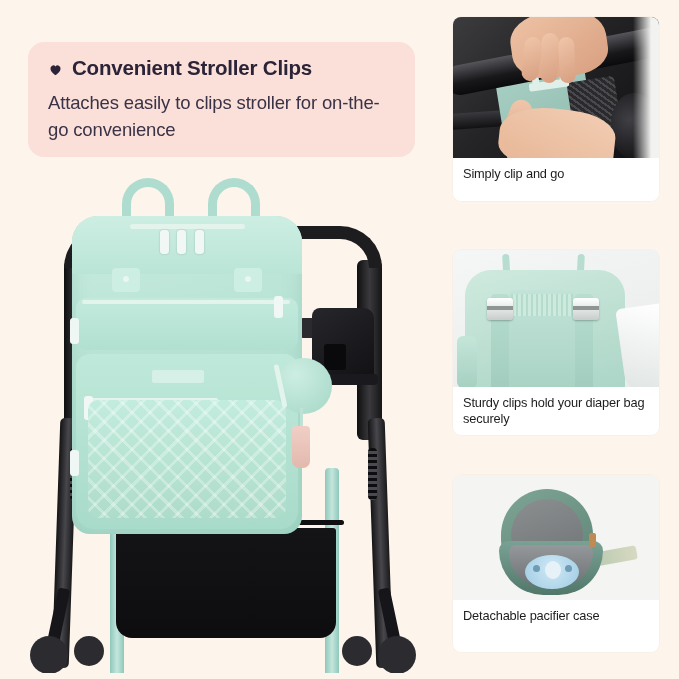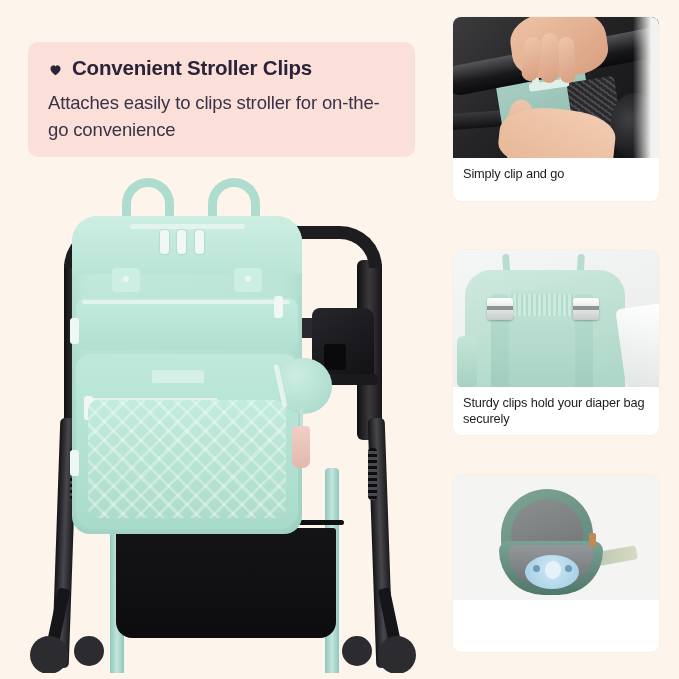--- a/index.html
+++ b/index.html
@@ -9,21 +9,21 @@
     font-family:"Liberation Sans", sans-serif;
     overflow:hidden;
     position:relative;
   }
 
   
   #left-column { position:absolute; left:0; top:0; width:445px; height:679px; }
 
   #feature-callout {
     position:absolute; left:28px; top:42px; width:387px; height:115px;
-    background:#fae0d8; border-radius:10px;
+    background:#fae0d8; border-radius:16px;
     padding:14px 20px 0 20px;
   }
   #callout-heading-row { display:flex; align-items:baseline; gap:9px; }
   #heart-icon { width:15px; height:15px; flex:0 0 auto; position:relative; top:2px; }
   #callout-title {
     font-size:20.5px; font-weight:bold; color:#2b2337; letter-spacing:-0.2px;
     white-space:nowrap;
   }
   #callout-subtitle {
     margin-top:9px; font-size:18.5px; color:#3a3247; line-height:1.48;
@@ -407,14 +407,15 @@
       <div class="p3-lid-inner"></div>
       <div class="p3-strap"></div>
       <div class="p3-base"></div>
       <div class="p3-inner-lip"></div>
       <div class="p3-pacifier"></div>
       <div class="p3-pac-hole-l"></div>
       <div class="p3-pac-hole-r"></div>
       <div class="p3-pac-nipple"></div>
       <div class="p3-zip-pull"></div>
     </div>
+    <div class="card-caption">Detachable pacifier case</div>
   </div>
 </div>
 
 </body></html>

